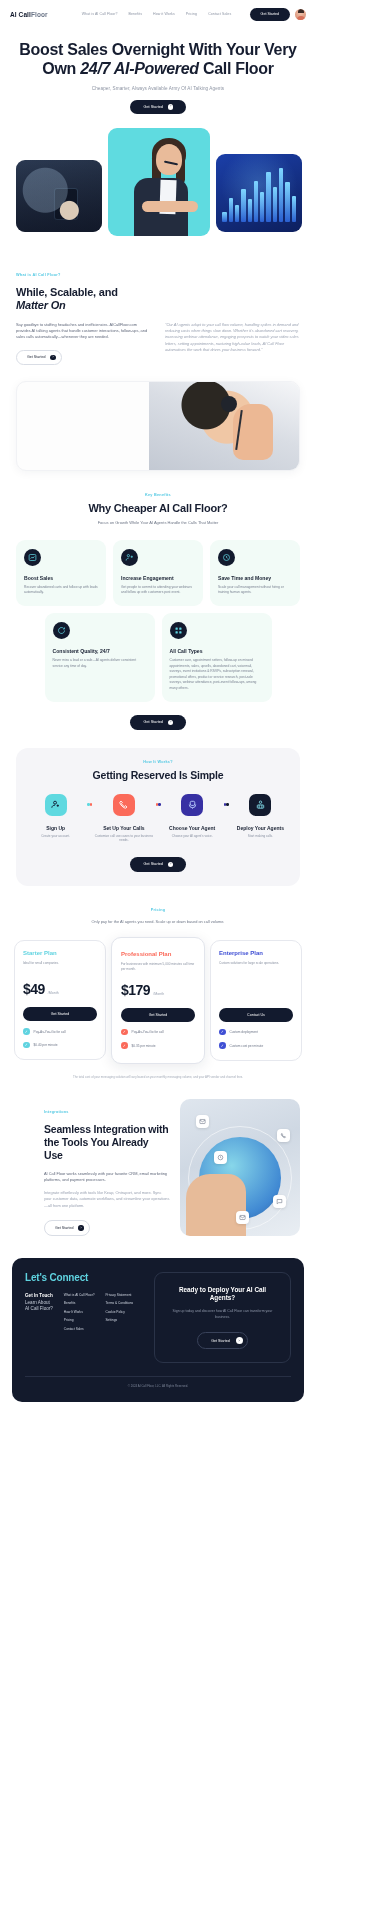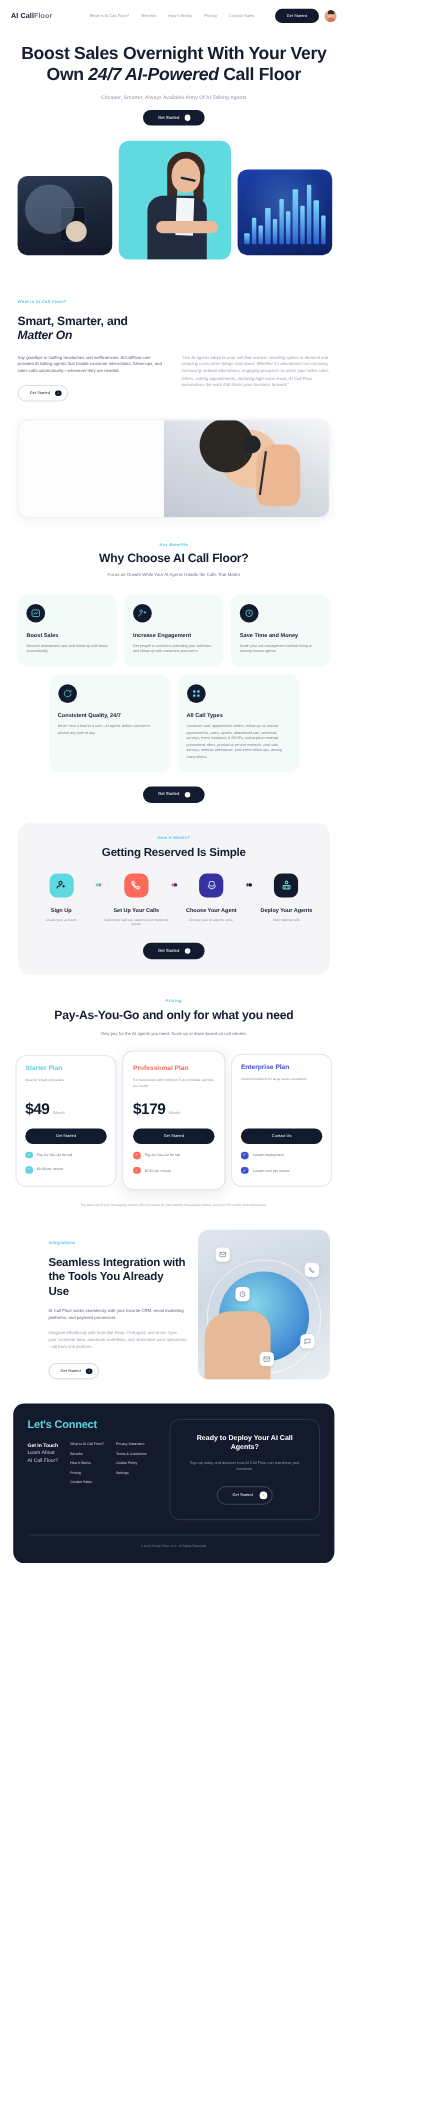--- a/index.html
+++ b/index.html
@@ -284,21 +284,21 @@
           <i style="height:70%"></i>
           <i style="height:46%"></i>
       </div>
       <div class="gl"></div>
     </div>
   </div>
 
   <div class="sec" style="margin-top:26px">
     <span class="eyebrow">What is AI Call Floor?</span>
     <h2 class="sec-title">
-      <span>Smart, Smarter, and</span><br>
+      <span>While, Scalable, and</span><br>
       <em>Matter On</em>
     </h2>
     <div class="two-col">
       <div class="col-left">
         <p class="body-text">Say goodbye to staffing headaches and inefficiencies. AICallFloor.com provides AI talking agents that handle customer interactions, follow-ups, and sales calls automatically—whenever they are needed.</p>
         <button class="ghost-pill">
           <span>Get Started</span>
           <span class="dot">›</span>
         </button>
       </div>
@@ -310,21 +310,21 @@
 
   <div class="photo-card">
     <div class="person"></div>
     <div class="hand"></div>
     <div class="headset"></div>
     <div class="cord"></div>
   </div>
 
   <div class="center-head" style="margin-top:22px">
     <span class="eyebrow center">Key Benefits</span>
-    <h2>Why Choose AI Call Floor?</h2>
+    <h2>Why Cheaper AI Call Floor?</h2>
     <p>Focus on Growth While Your AI Agents Handle the Calls That Matter</p>
   </div>
 
   <div class="cards">
     <div class="card">
       <div class="icon-circle">
         <svg viewBox="0 0 24 24" fill="none" stroke="currentColor" stroke-width="2">
             <rect x="3" y="4" width="18" height="16" rx="3"></rect>
             <path d="M7 15l3.5-4 3 2.5L17 9"></path>
           </svg>
@@ -452,21 +452,20 @@
     <div class="center-cta" style="margin-top:14px">
       <button class="pill-dark">
         <span>Get Started</span>
         <span class="pill-dot">›</span>
       </button>
     </div>
   </div>
 
   <div class="pricing-head">
     <span class="eyebrow center">Pricing</span>
-    <h2>Pay-As-You-Go and only for what you need</h2>
     <p>Only pay for the AI agents you need. Scale up or down based on call volume.</p>
   </div>
 
   <div class="plans">
     <div class="plan">
       <div class="plan-name" style="color:#5fd3e0">Starter Plan</div>
       <div class="plan-desc">Ideal for small companies.</div>
       <div class="price">
         <span class="amt">$49</span>
         <span class="per">/Month</span>

